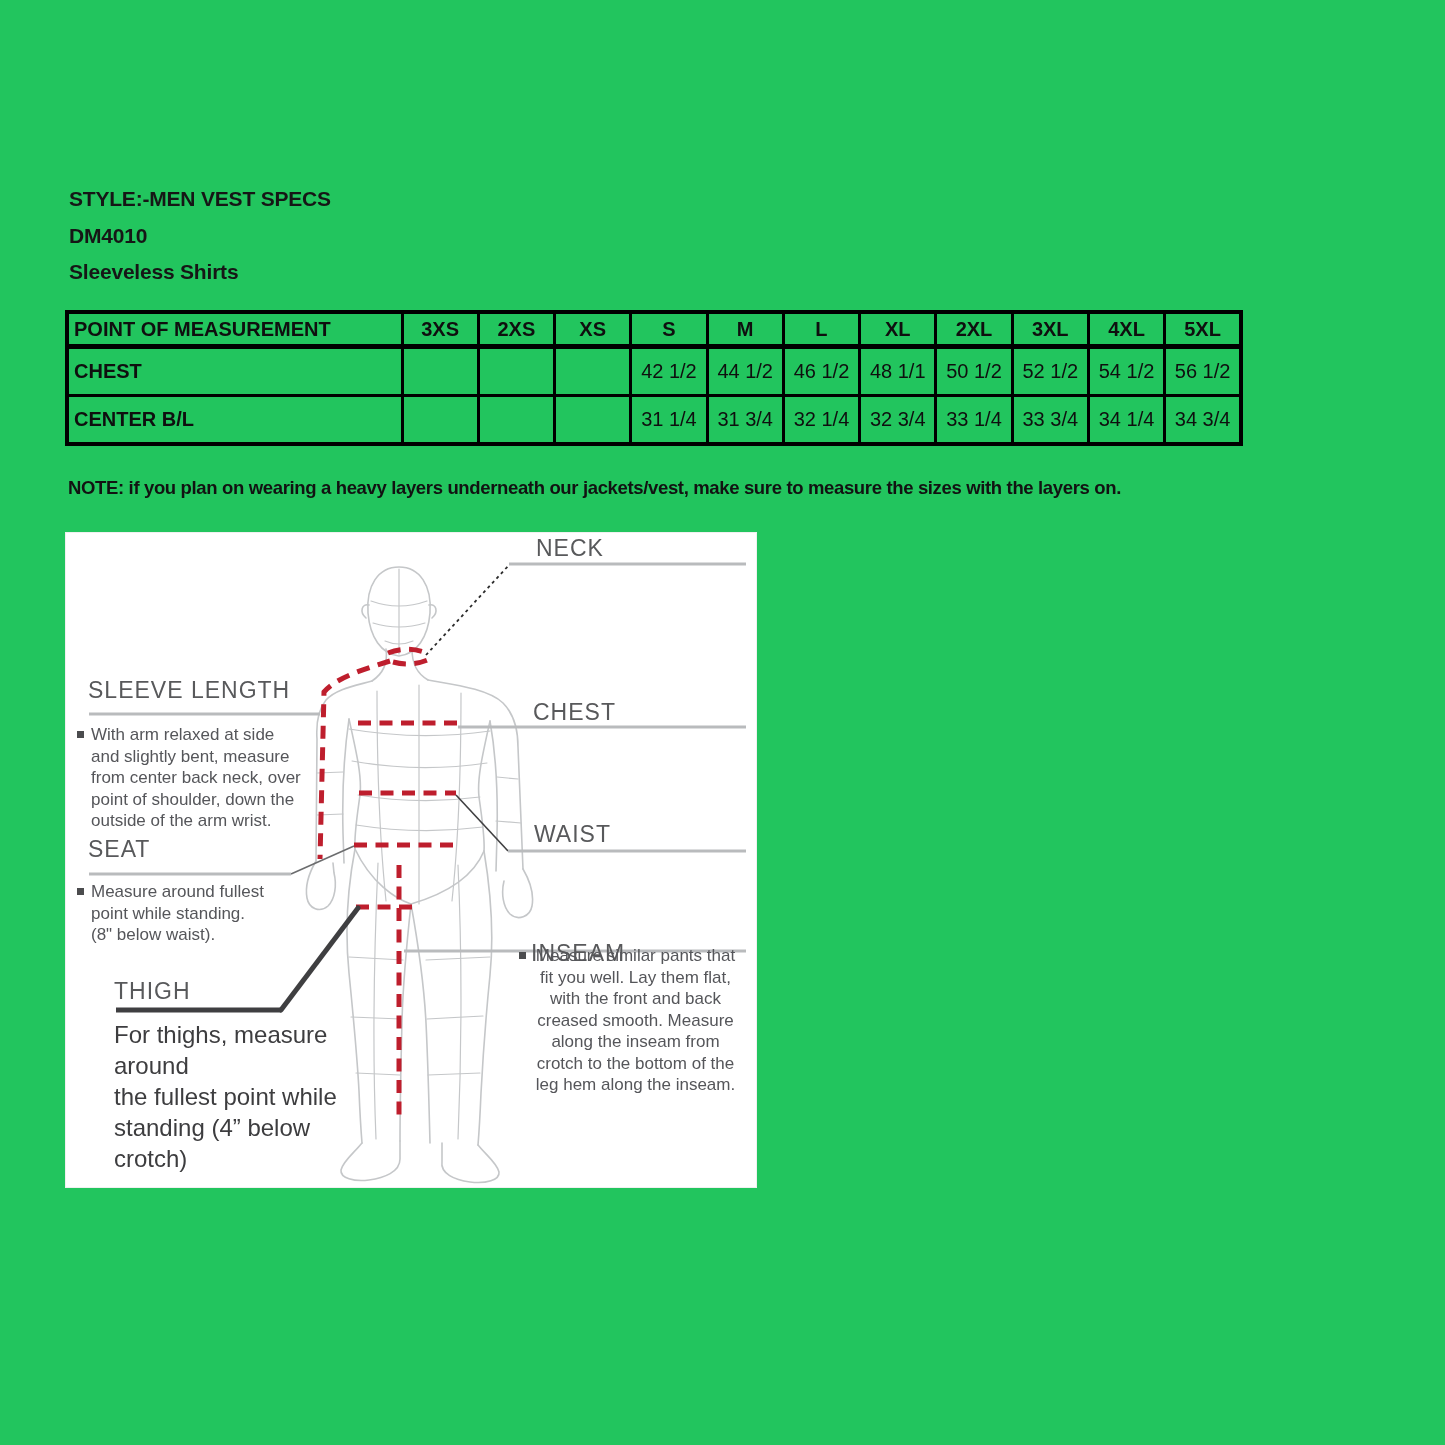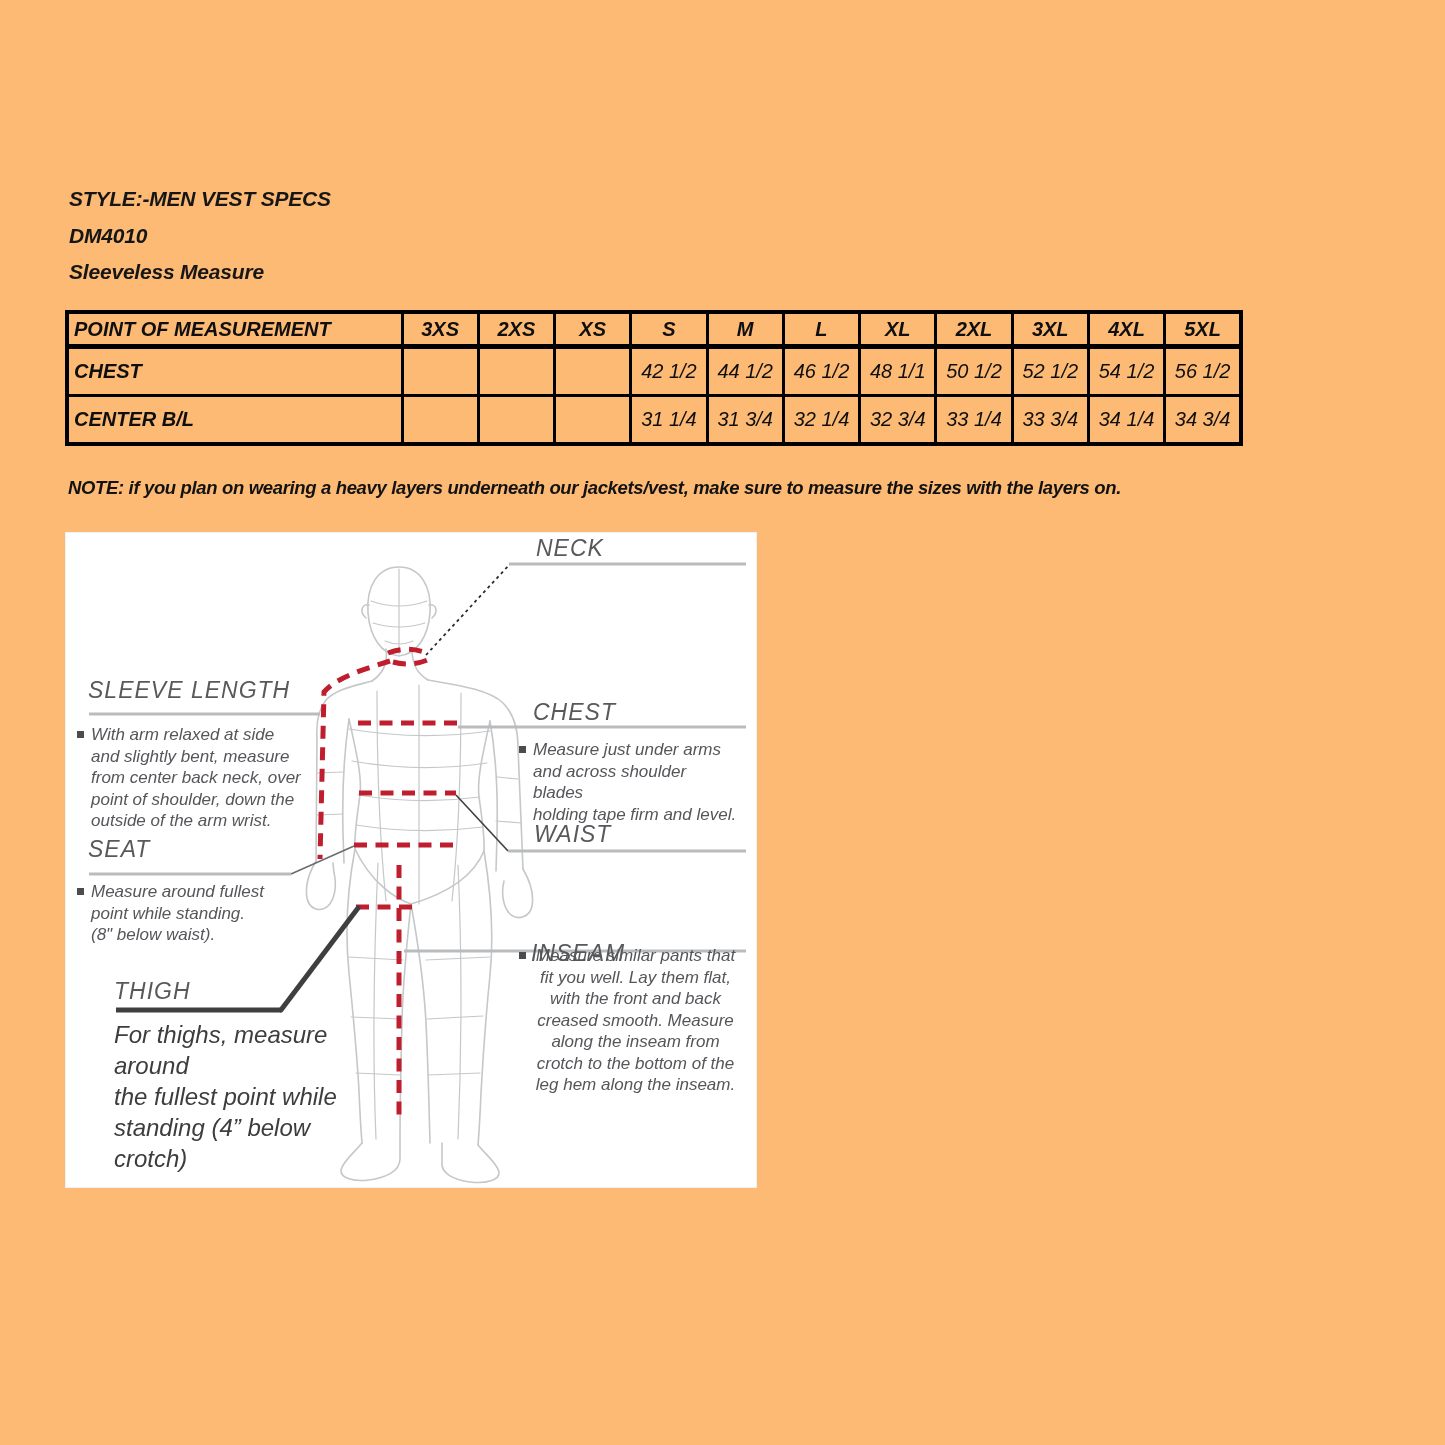--- a/index.html
+++ b/index.html
@@ -1,17 +1,17 @@
 <!DOCTYPE html>
 <html><head>
 <meta charset="utf-8">
 <style>
   html,body{margin:0;padding:0;background:#fff;}
   body{width:1445px;height:1445px;position:relative;font-family:"Liberation Sans",sans-serif;color:#1a1a1a;}
-  .page{position:absolute;inset:0;background:#fdba74;overflow:hidden;font-style:italic;}
+  .page{position:absolute;inset:0;background:#22c55e;overflow:hidden;}
 
   
   .titles{position:absolute;left:69px;top:181px;}
   .title-line{font-weight:bold;font-size:21px;line-height:36.5px;color:#161616;letter-spacing:-0.2px;white-space:nowrap;}
 
   
   .size-table{position:absolute;left:65px;top:310px;width:1178px;border-collapse:collapse;table-layout:fixed;border:4px solid #000;}
   .size-table th,.size-table td{border:3px solid #000;font-size:20px;color:#0f0f0f;text-align:center;padding:0;overflow:hidden;white-space:nowrap;}
   .size-table thead th{height:30px;font-weight:bold;border-bottom:5px solid #000;}
   .size-table tbody td{height:45px;font-weight:normal;}
@@ -31,21 +31,21 @@
   .dg-p.thigh-p{font-size:24px;line-height:31px;color:#3d3d3f;}
 </style>
 </head>
 <body>
 
 <div class="page">
 
   <div class="titles">
     <div class="title-line">STYLE:-MEN VEST SPECS</div>
     <div class="title-line">DM4010</div>
-    <div class="title-line">Sleeveless Measure</div>
+    <div class="title-line">Sleeveless Shirts</div>
   </div>
 
   <table class="size-table">
     <colgroup>
       <col style="width:335px">
         <col>
         <col>
         <col>
         <col>
         <col>
@@ -161,26 +161,20 @@
         <path d="M338,418 L680,418"></path>
         <path d="M23,181 L254,181"></path>
         <path d="M23,341 L225,341"></path>
         <path d="M50,477 L215,477" stroke="#3f3f41" stroke-width="5"></path>
       </g>
     </svg>
 
     <div class="dg-h" style="left:470px;top:2px;">NECK</div>
 
     <div class="dg-h" style="left:467px;top:166px;">CHEST</div>
-    <div class="dg-p" style="left:452px;top:206px;width:220px;">
-      <span class="bullet"></span>
-      <div class="ptext">Measure just under arms
-and across shoulder blades
-holding tape firm and level.</div>
-    </div>
 
     <div class="dg-h" style="left:468px;top:288px;">WAIST</div>
 
     <div class="dg-h" style="left:465px;top:407px;">INSEAM</div>
     <div class="dg-p" style="left:452px;top:412px;width:220px;text-align:center;">
       <span class="bullet"></span>
       <div class="ptext">Measure similar pants that
 fit you well. Lay them flat,
 with the front and back
 creased smooth. Measure

